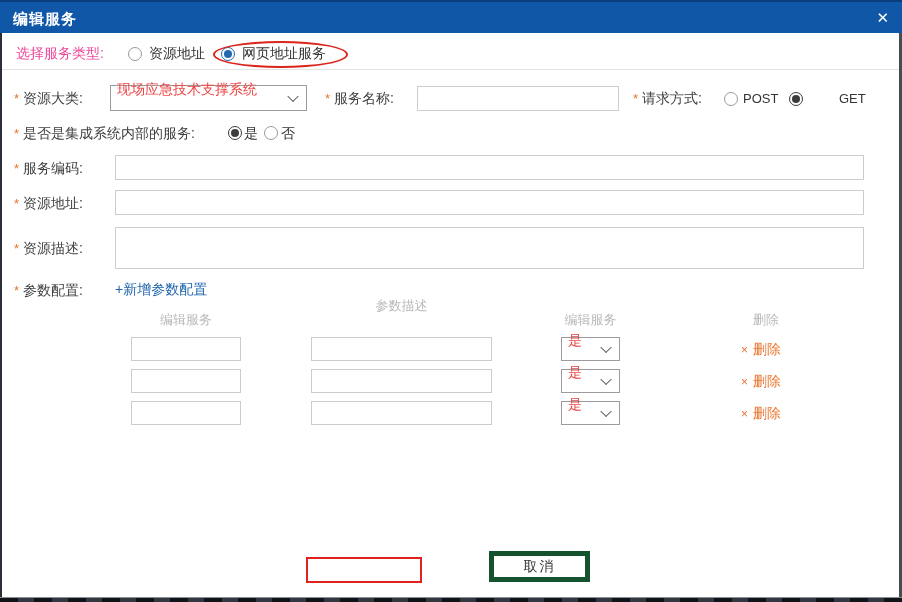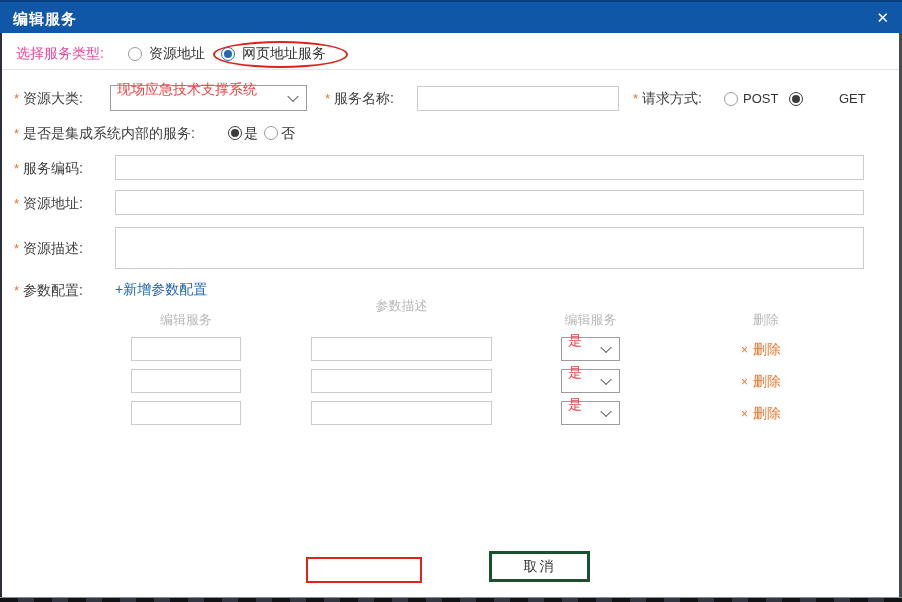--- a/index.html
+++ b/index.html
@@ -52,21 +52,21 @@
   .prow { position:absolute; left:0; width:902px; height:24px; }
   .cell1 { left:131px; top:0; width:110px; height:24px; }
   .cell2 { left:311px; top:0; width:181px; height:24px; }
   .cell3 { left:561px; top:0; width:59px; height:24px; }
   .del  { position:absolute; left:741px; top:4px; font-size:14px; color:#e8762d; cursor:pointer; white-space:nowrap; }
   .delx { font-size:12px; margin-right:5px; }
 
   .btn { position:absolute; box-sizing:border-box; font-family:inherit; font-size:14px; cursor:pointer;
          display:flex; align-items:center; justify-content:center; letter-spacing:2px; }
   .btn-save { left:313px; top:552px; width:100px; height:33px; background:#35a55f; border:none; color:#fff; }
-  .btn-cancel { left:489px; top:551px; width:101px; height:31px; background:#fff; border:3px solid #14532d; color:#333; }
+  .btn-cancel { left:489px; top:551px; width:101px; height:31px; background:#fff; border:5px solid #14532d; color:#333; }
 
   .ann-ellipse { position:absolute; left:213px; top:41px; width:131px; height:23px;
                  border:2px solid #da251c; border-radius:50%; pointer-events:none; }
   .ann-rect { position:absolute; left:306px; top:557px; width:112px; height:22px;
               border:2px solid #e0231c; pointer-events:none; }
 </style>
 </head>
 <body>
 
 <div class="screen">

